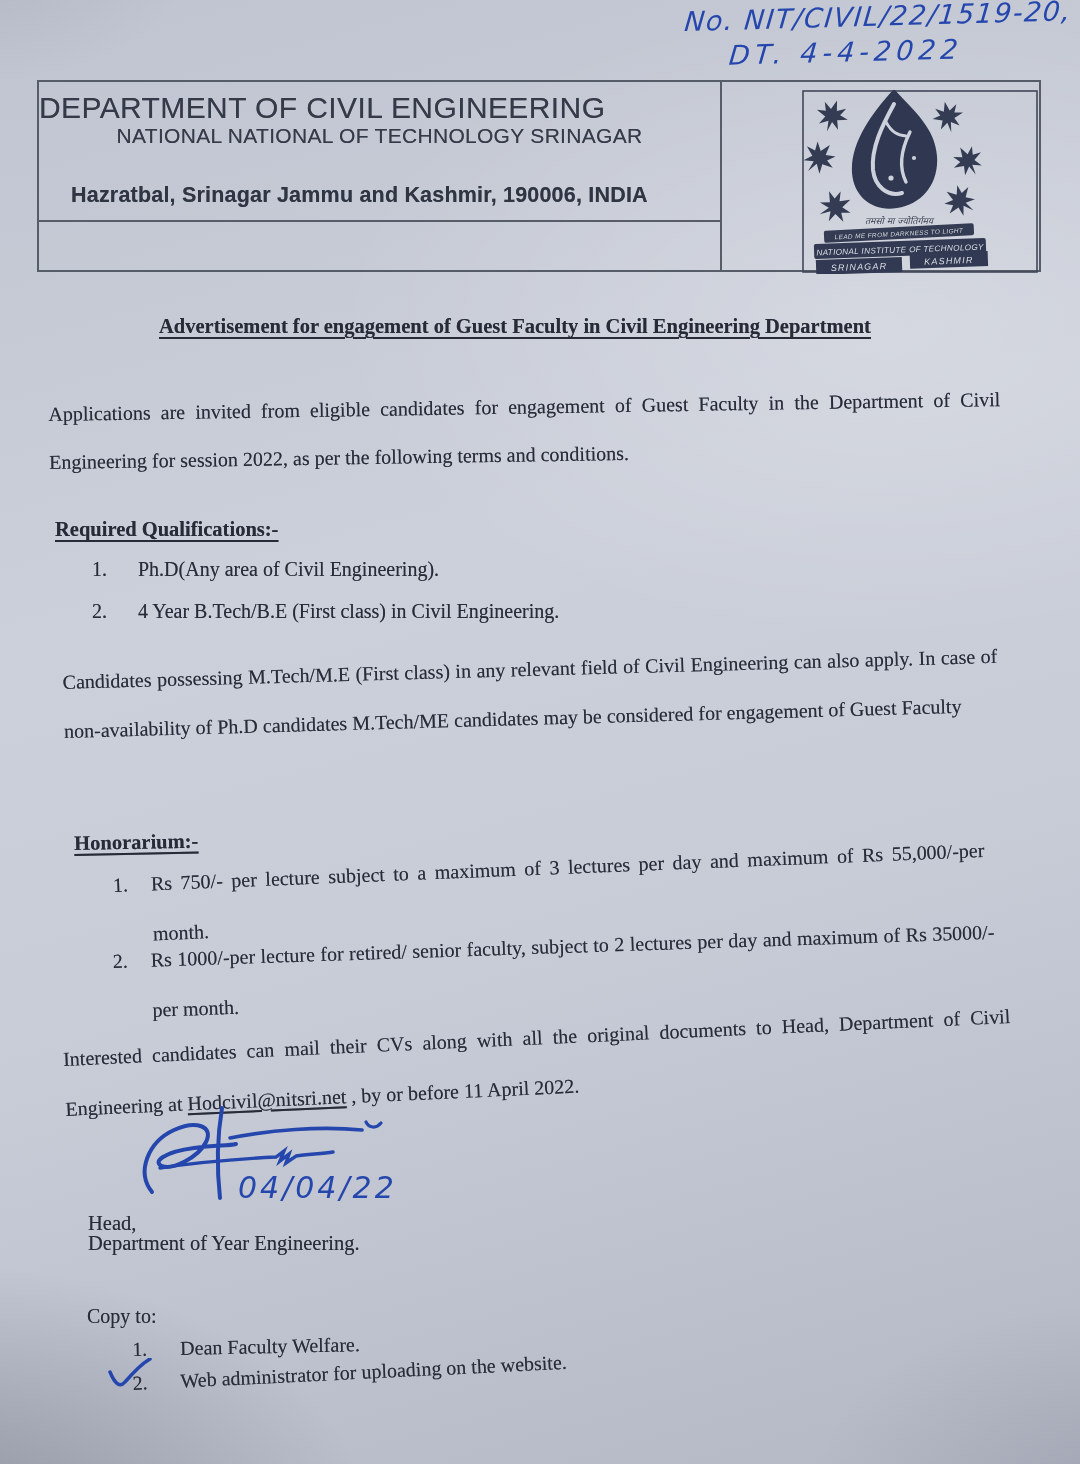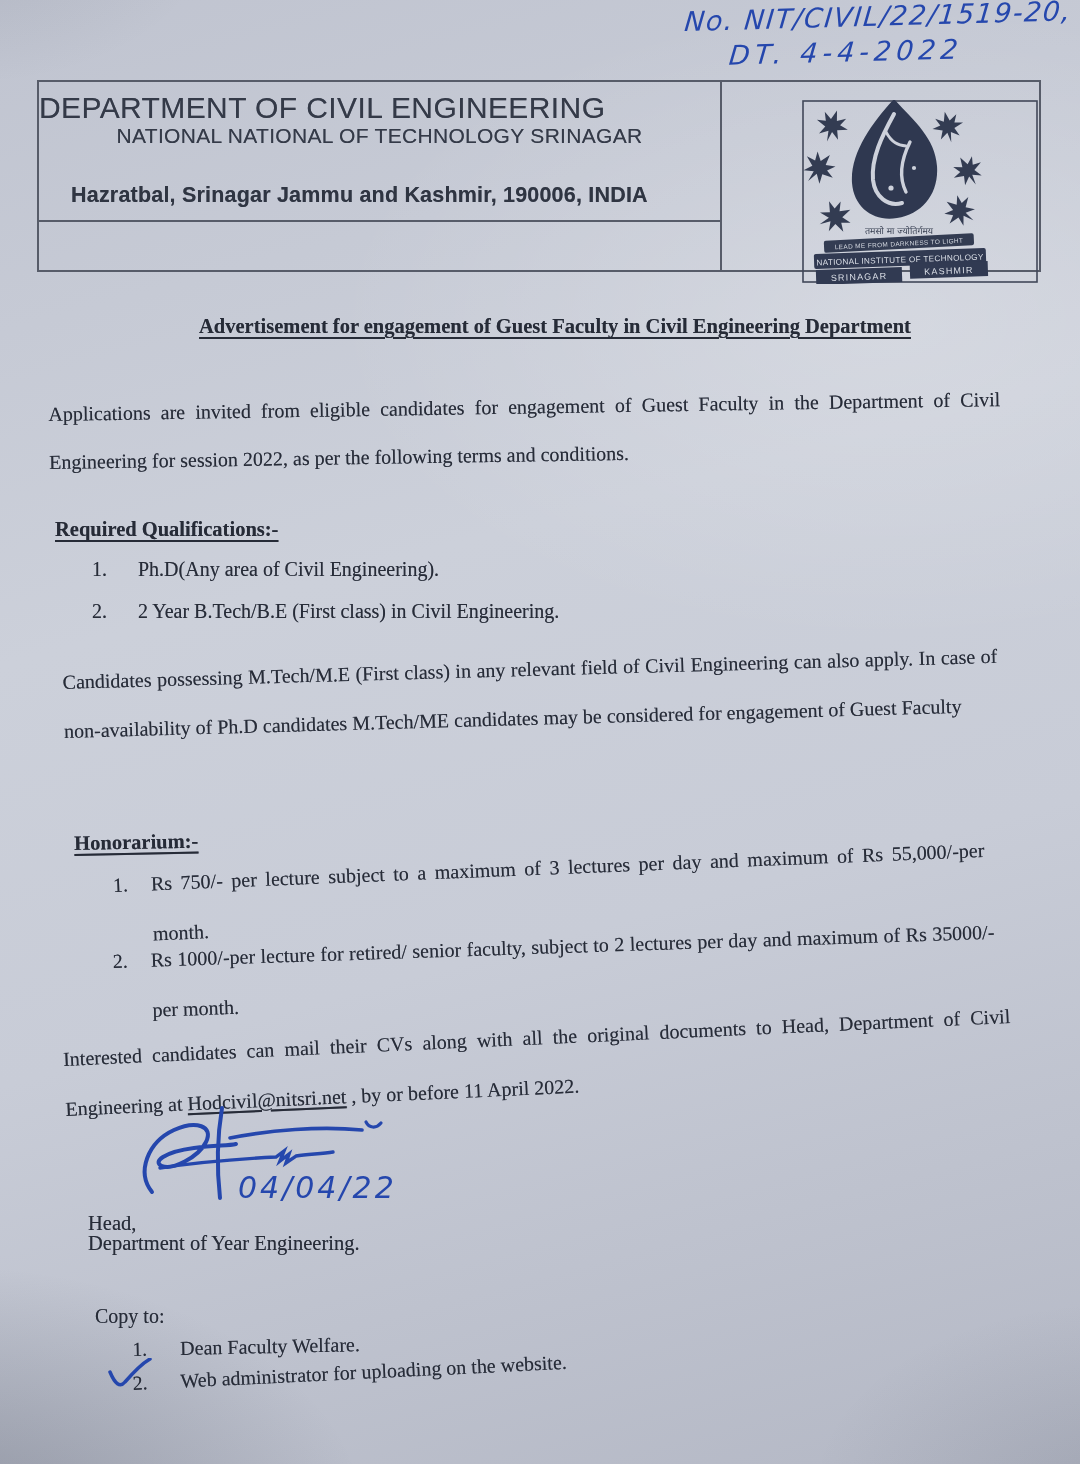--- a/index.html
+++ b/index.html
@@ -24,26 +24,26 @@
   .handnote .l2{font-size:27px;letter-spacing:5px;font-style:italic;margin-left:48px;margin-top:4px;}
 
   
   .header-box{left:37px;top:80px;width:1000px;height:188px;border:2px solid #575c69;}
   .header-left{position:absolute;left:0;top:0;width:681px;height:100%;border-right:2px solid #575c69;
     font-family:"Liberation Sans",sans-serif;color:#343a48;}
   .dept1{position:absolute;left:0;top:9px;width:100%;text-align:left;font-size:30px;letter-spacing:0.4px;}
   .dept2{position:absolute;left:0;top:42px;width:100%;text-align:center;font-size:21px;letter-spacing:0.3px;}
   .addr{position:absolute;left:24px;top:101px;font-size:21.5px;font-weight:bold;color:#2f3542;letter-spacing:0.2px;margin-left:8px;}
   .hsub{position:absolute;left:0;top:138px;width:681px;height:2px;background:#575c69;}
-  .header-right{position:absolute;left:683px;top:16px;width:341px;height:100%;}
+  .header-right{position:absolute;left:683px;top:6px;width:341px;height:100%;font-style:italic;}
   .logo-svg{position:absolute;left:80px;top:2px;}
 
   
   .title{left:0;top:315px;width:1030px;text-align:center;font-size:20.5px;font-weight:bold;
-    text-decoration:underline;text-decoration-thickness:2px;text-underline-offset:4px;color:#262b37;padding-left:40px;}
+    text-decoration:underline;text-decoration-thickness:2px;text-underline-offset:4px;color:#262b37;}
 
   .para{font-size:20px;line-height:48px;text-align:justify;transform-origin:left top;}
   .intro{left:48px;top:390px;width:952px;transform:rotate(-0.9deg);}
   .heading{font-size:20.5px;font-weight:bold;text-decoration:underline;text-decoration-thickness:2px;
     text-underline-offset:4px;color:#262b37;transform-origin:left top;}
   .qual-head{left:55px;top:518px;}
   .qitem{font-size:20px;}
   .qitem1{left:92px;top:558px;}
   .qitem2{left:92px;top:600px;}
   .num{display:inline-block;min-width:28px;}
@@ -55,21 +55,21 @@
   .hitem .txt{text-align:justify;}
   .hitem1{left:112px;top:860px;width:872px;transform:rotate(-2.3deg);}
   .hitem2{left:112px;top:936px;width:882px;transform:rotate(-1.9deg);}
   .closing{left:62px;top:1034px;width:948px;line-height:50px;transform:rotate(-2.6deg);}
   .email{text-decoration:underline;text-decoration-thickness:1.5px;text-underline-offset:3px;}
 
   .signoff1{left:88px;top:1192px;font-size:20.5px;margin-top:20px;}
   .signoff2{left:88px;top:1232px;font-size:20.5px;}
   .sig-svg{left:130px;top:1104px;}
 
-  .copy-head{left:95px;top:1305px;font-size:20px;}
+  .copy-head{left:87px;top:1305px;font-size:20px;}
   .citem{font-size:20px;transform-origin:left top;}
   .citem1{left:132px;top:1338px;transform:rotate(-1.2deg);}
   .citem2{left:132px;top:1372px;transform:rotate(-2.8deg);}
   .citem .txt{margin-left:20px;}
   .check-svg{left:106px;top:1358px;}
 </style>
 </head>
 <body>
 
 <div class="paper">
@@ -129,21 +129,21 @@
 
   <div class="abs title soft">Advertisement for engagement of Guest Faculty in Civil Engineering Department</div>
 
   <div class="abs para intro soft">Applications are invited from eligible candidates for engagement of Guest Faculty in the Department of Civil Engineering for session 2022, as per the following terms and conditions.</div>
 
   <div class="abs heading qual-head soft">Required Qualifications:-</div>
   <div class="abs qitem qitem1 soft">
     <span class="num">1.</span><span class="txt">Ph.D(Any area of Civil Engineering).</span>
   </div>
   <div class="abs qitem qitem2 soft">
-    <span class="num">2.</span><span class="txt">2 Year B.Tech/B.E (First class) in Civil Engineering.</span>
+    <span class="num">2.</span><span class="txt">4 Year B.Tech/B.E (First class) in Civil Engineering.</span>
   </div>
 
   <div class="abs para note soft">Candidates possessing M.Tech/M.E (First class) in any relevant field of Civil Engineering can also apply. In case of non-availability of Ph.D candidates M.Tech/ME candidates may be considered for engagement of Guest Faculty</div>
 
   <div class="abs heading hon-head soft">Honorarium:-</div>
   <div class="abs hitem hitem1 soft">
     <span class="num">1.</span>
     <span class="txt">Rs 750/- per lecture subject to a maximum of 3 lectures per day and maximum of Rs 55,000/-per month.</span>
   </div>
   <div class="abs hitem hitem2 soft">

